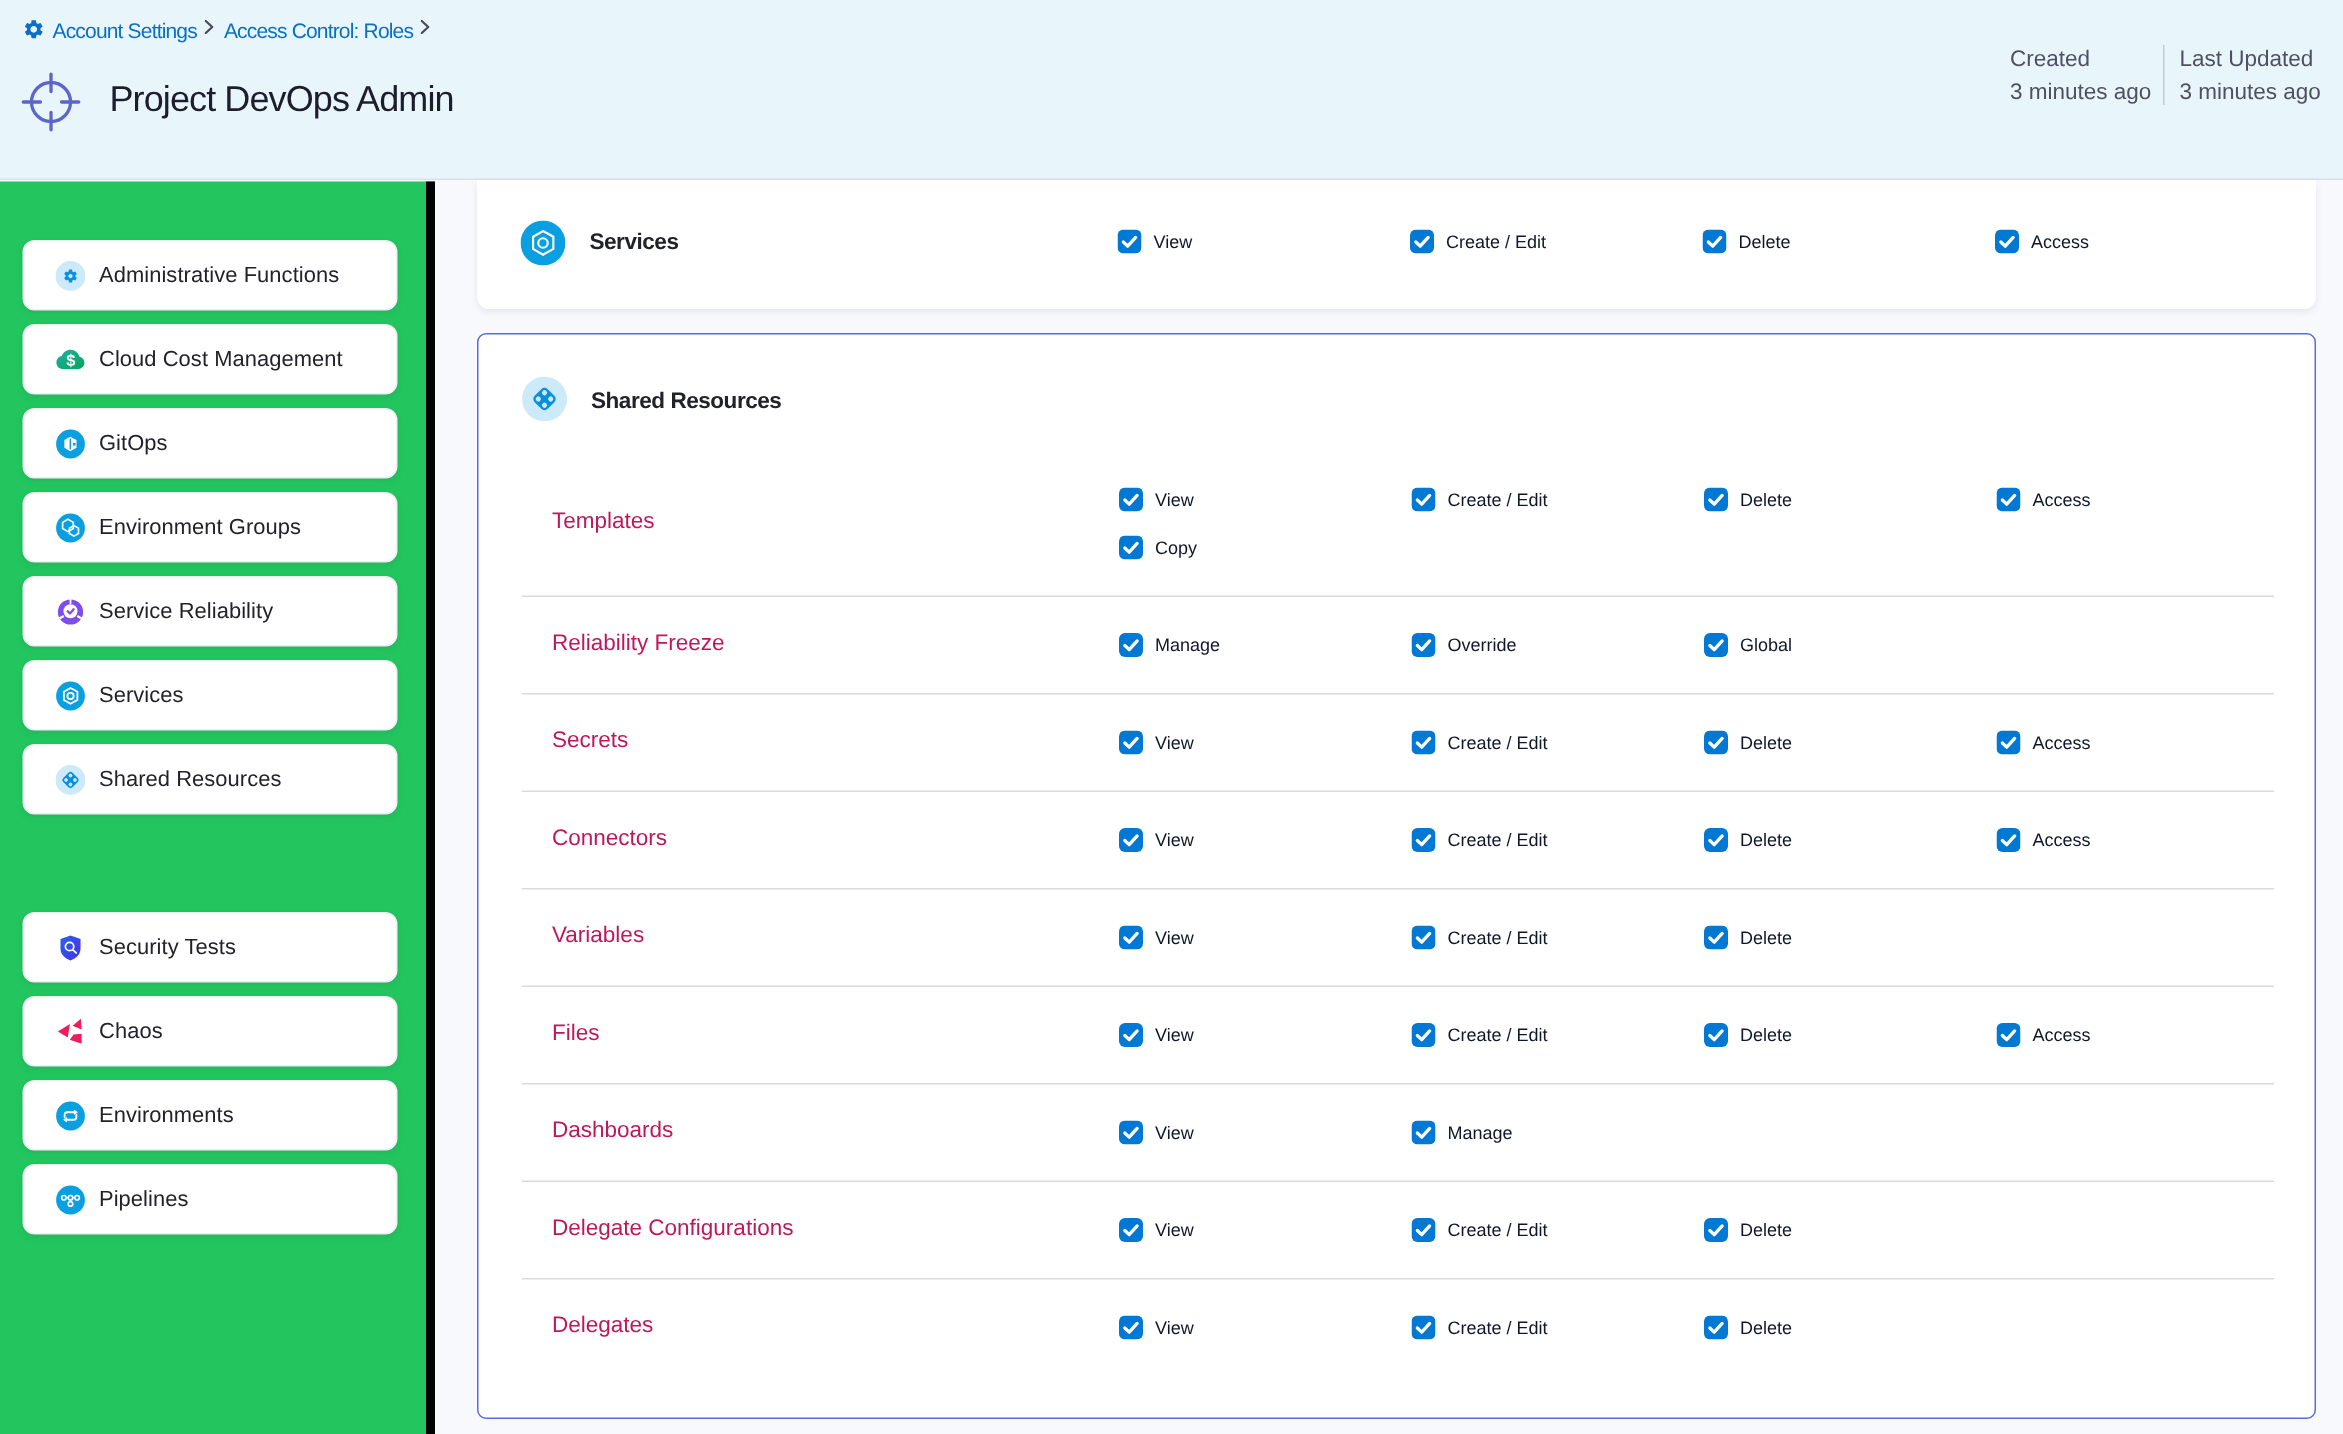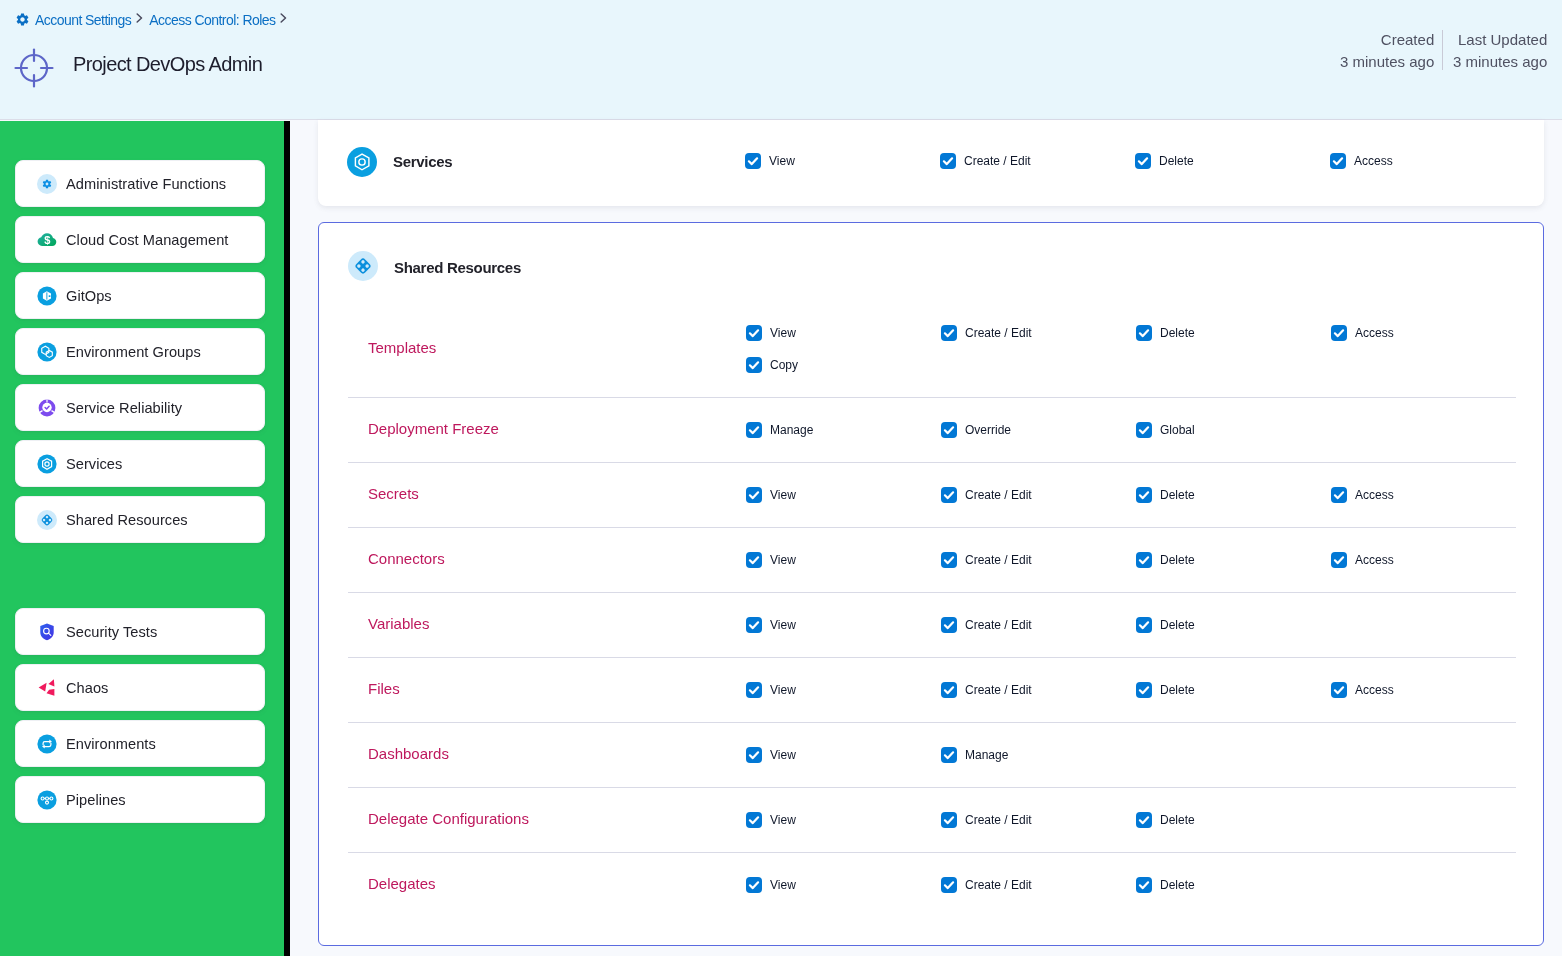--- a/index.html
+++ b/index.html
@@ -7,23 +7,23 @@
     font-family:"Liberation Sans", sans-serif; background:#f7f9fd; }
 
   
   #header { position:absolute; left:0; top:0; width:1562px; height:120px;
     background:#e8f6fc; border-bottom:1px solid #dcdde8; }
   #crumbs { position:absolute; left:15px; top:12px; height:16px;
     display:flex; align-items:flex-start; font-size:14px; font-weight:400; color:#0b6fc4; letter-spacing:-0.55px; }
   #crumbs .sep { display:inline-block; margin:1px 6px 0 5px; }
   #crumbs .gear { margin-right:5px; }
   #title-ico { position:absolute; left:14px; top:48px; }
-  #title { position:absolute; left:73px; top:53px; font-size:20px; font-weight:500;
+  #title { position:absolute; left:73px; top:53px; font-size:24px; font-weight:500;
     color:#1d1d2c; letter-spacing:-0.6px; }
-  .meta-col { position:absolute; top:29px; font-size:15px; color:#4f5162; line-height:22px;text-align:right; }
+  .meta-col { position:absolute; top:29px; font-size:15px; color:#4f5162; line-height:22px; }
   #meta1 { left:1340px; }
   #meta2 { left:1453px; }
   #meta-div { position:absolute; left:1442px; top:30px; width:1px; height:40px; background:#c9cad6; }
 
   
   #sidebar { position:absolute; left:0; top:121px; width:290px; height:935px;
     background:#22c55e; border-right:6px solid #000000; }
   .scard { position:absolute; left:15px; width:250px; height:47px; background:#fff;
     border:1px solid #eef0f4; border-radius:8px;
     box-shadow:0 1px 2px rgba(40,41,61,0.05), 0 2px 5px rgba(96,97,112,0.07);
@@ -296,21 +296,21 @@
       </svg>
       <span>Delete</span>
     </div>
     <div class="cb" style="left:1012px; top:101.5px;">
       <svg width="16" height="16" viewBox="0 0 16 16">
         <rect x="0" y="0" width="16" height="16" rx="4" fill="#0278d5"></rect>
         <polyline points="3.9,8.3 6.8,11.1 12.1,5.3" fill="none" stroke="#fff" stroke-width="2.2" stroke-linecap="round" stroke-linejoin="round"></polyline>
       </svg>
       <span>Access</span>
     </div>
-    <div class="rowlabel" style="top:196.5px">Deployment Freeze</div>
+    <div class="rowlabel" style="top:196.5px">Reliability Freeze</div>
     <div class="cb" style="left:427px; top:198.5px;">
       <svg width="16" height="16" viewBox="0 0 16 16">
         <rect x="0" y="0" width="16" height="16" rx="4" fill="#0278d5"></rect>
         <polyline points="3.9,8.3 6.8,11.1 12.1,5.3" fill="none" stroke="#fff" stroke-width="2.2" stroke-linecap="round" stroke-linejoin="round"></polyline>
       </svg>
       <span>Manage</span>
     </div>
     <div class="cb" style="left:622px; top:198.5px;">
       <svg width="16" height="16" viewBox="0 0 16 16">
         <rect x="0" y="0" width="16" height="16" rx="4" fill="#0278d5"></rect>

